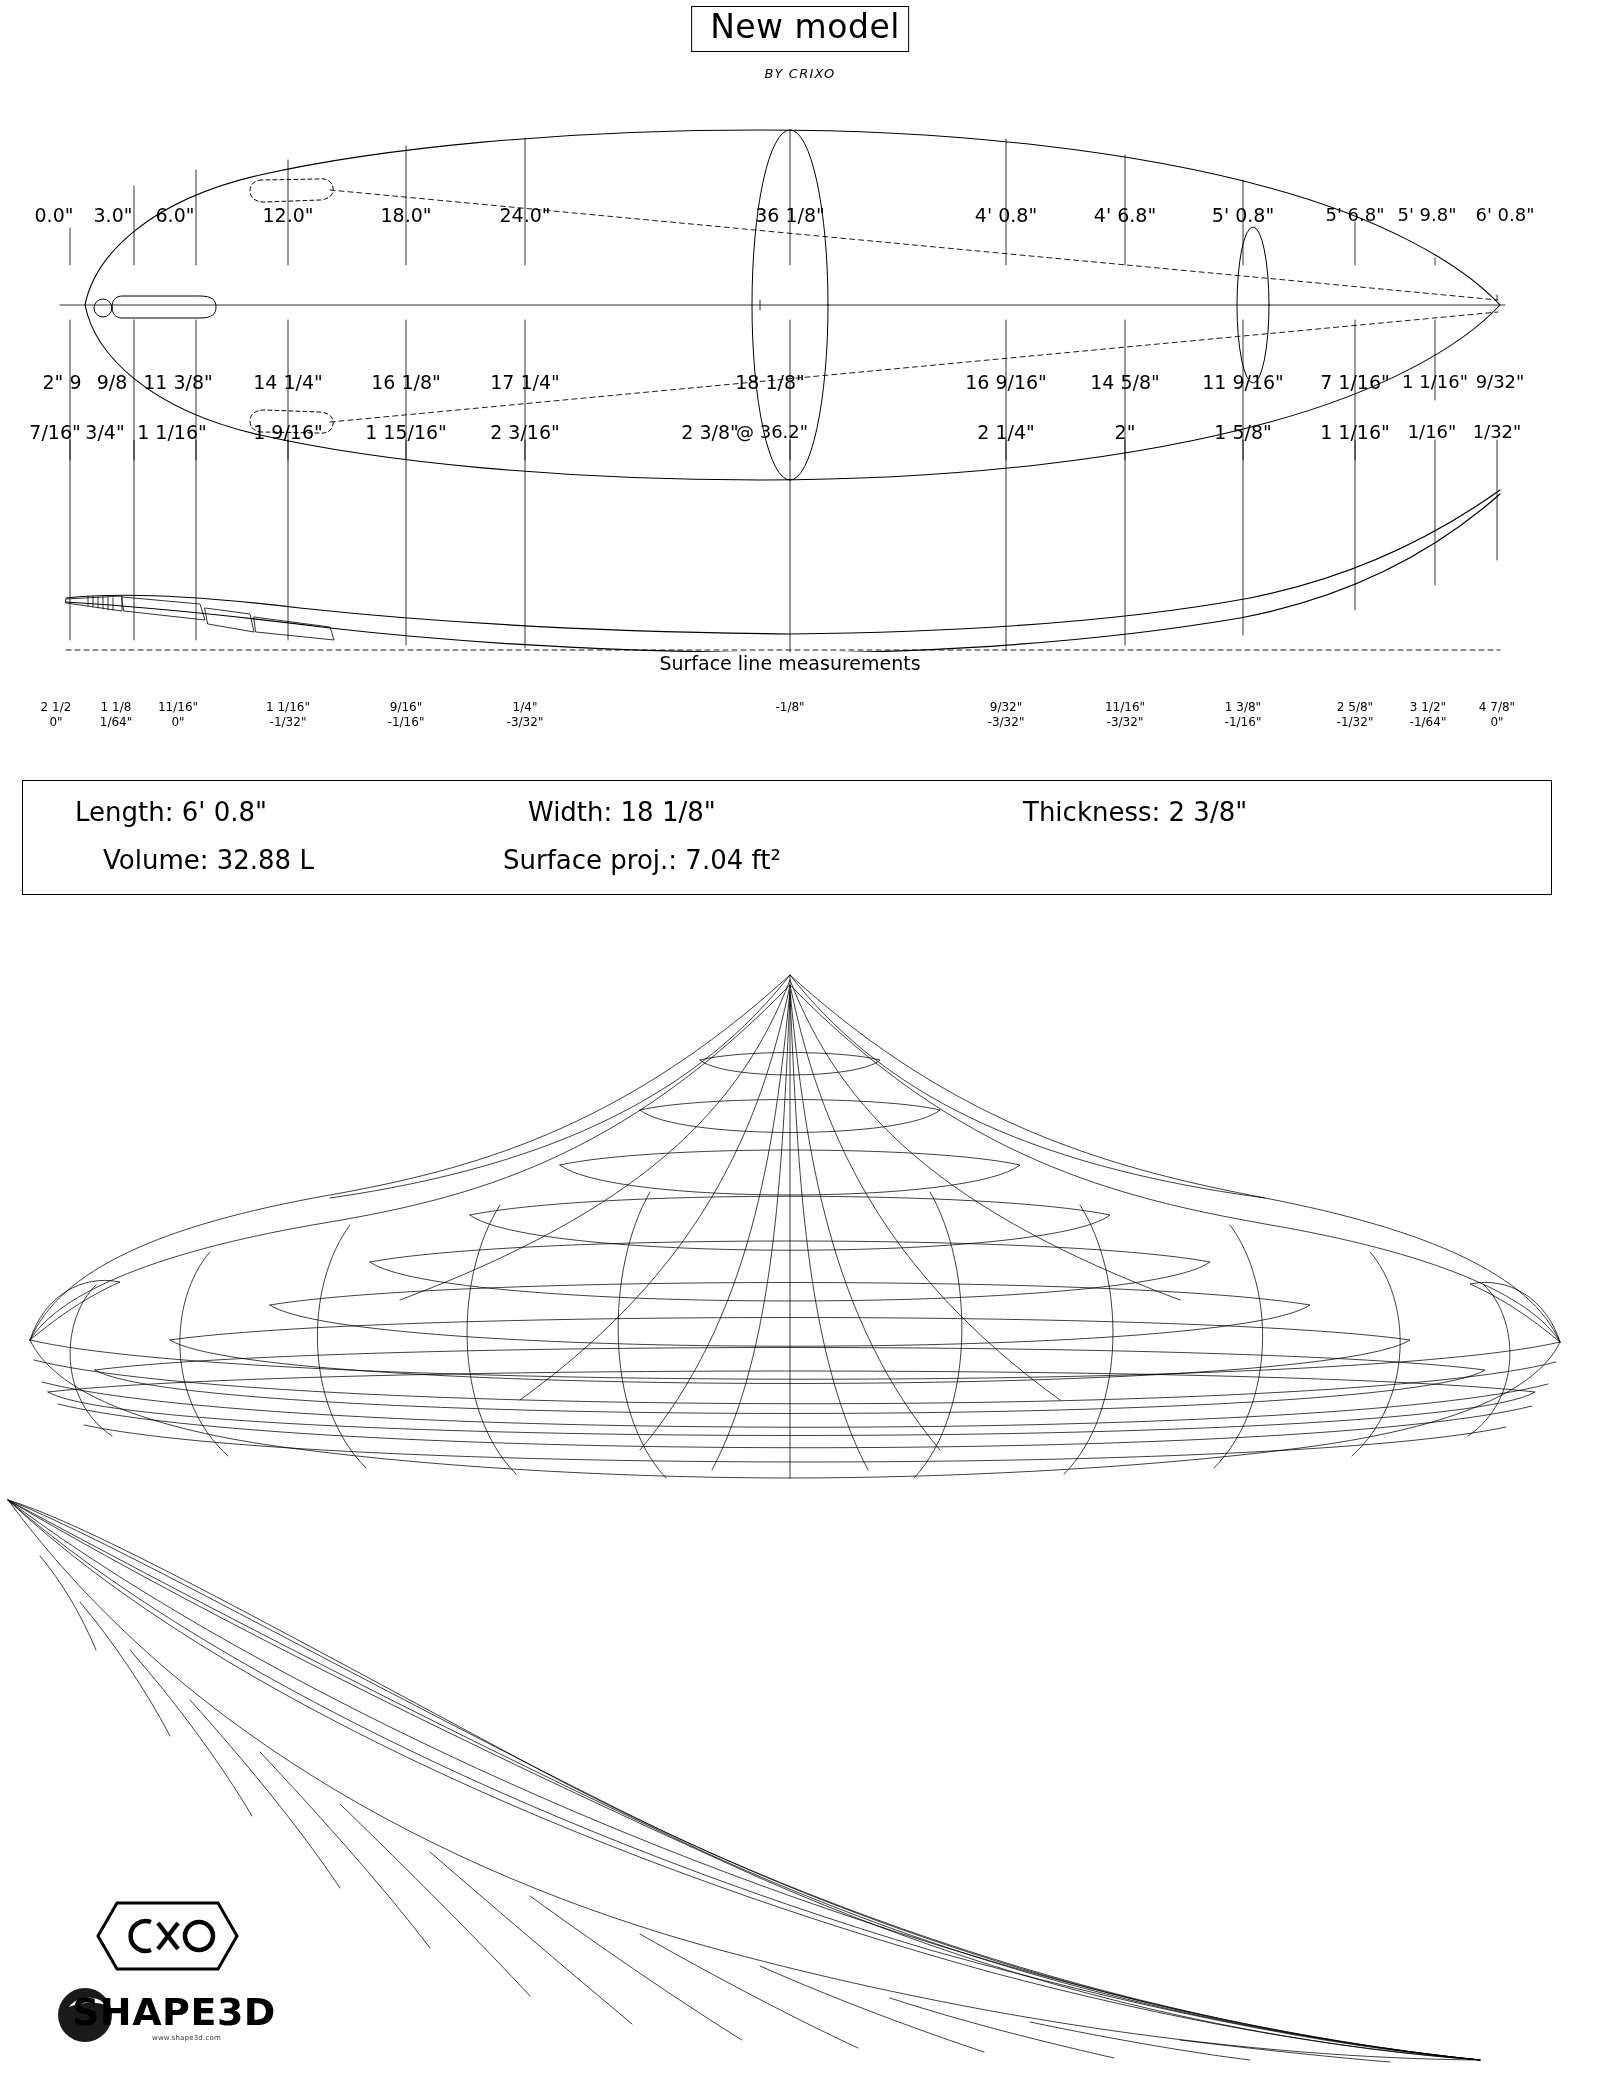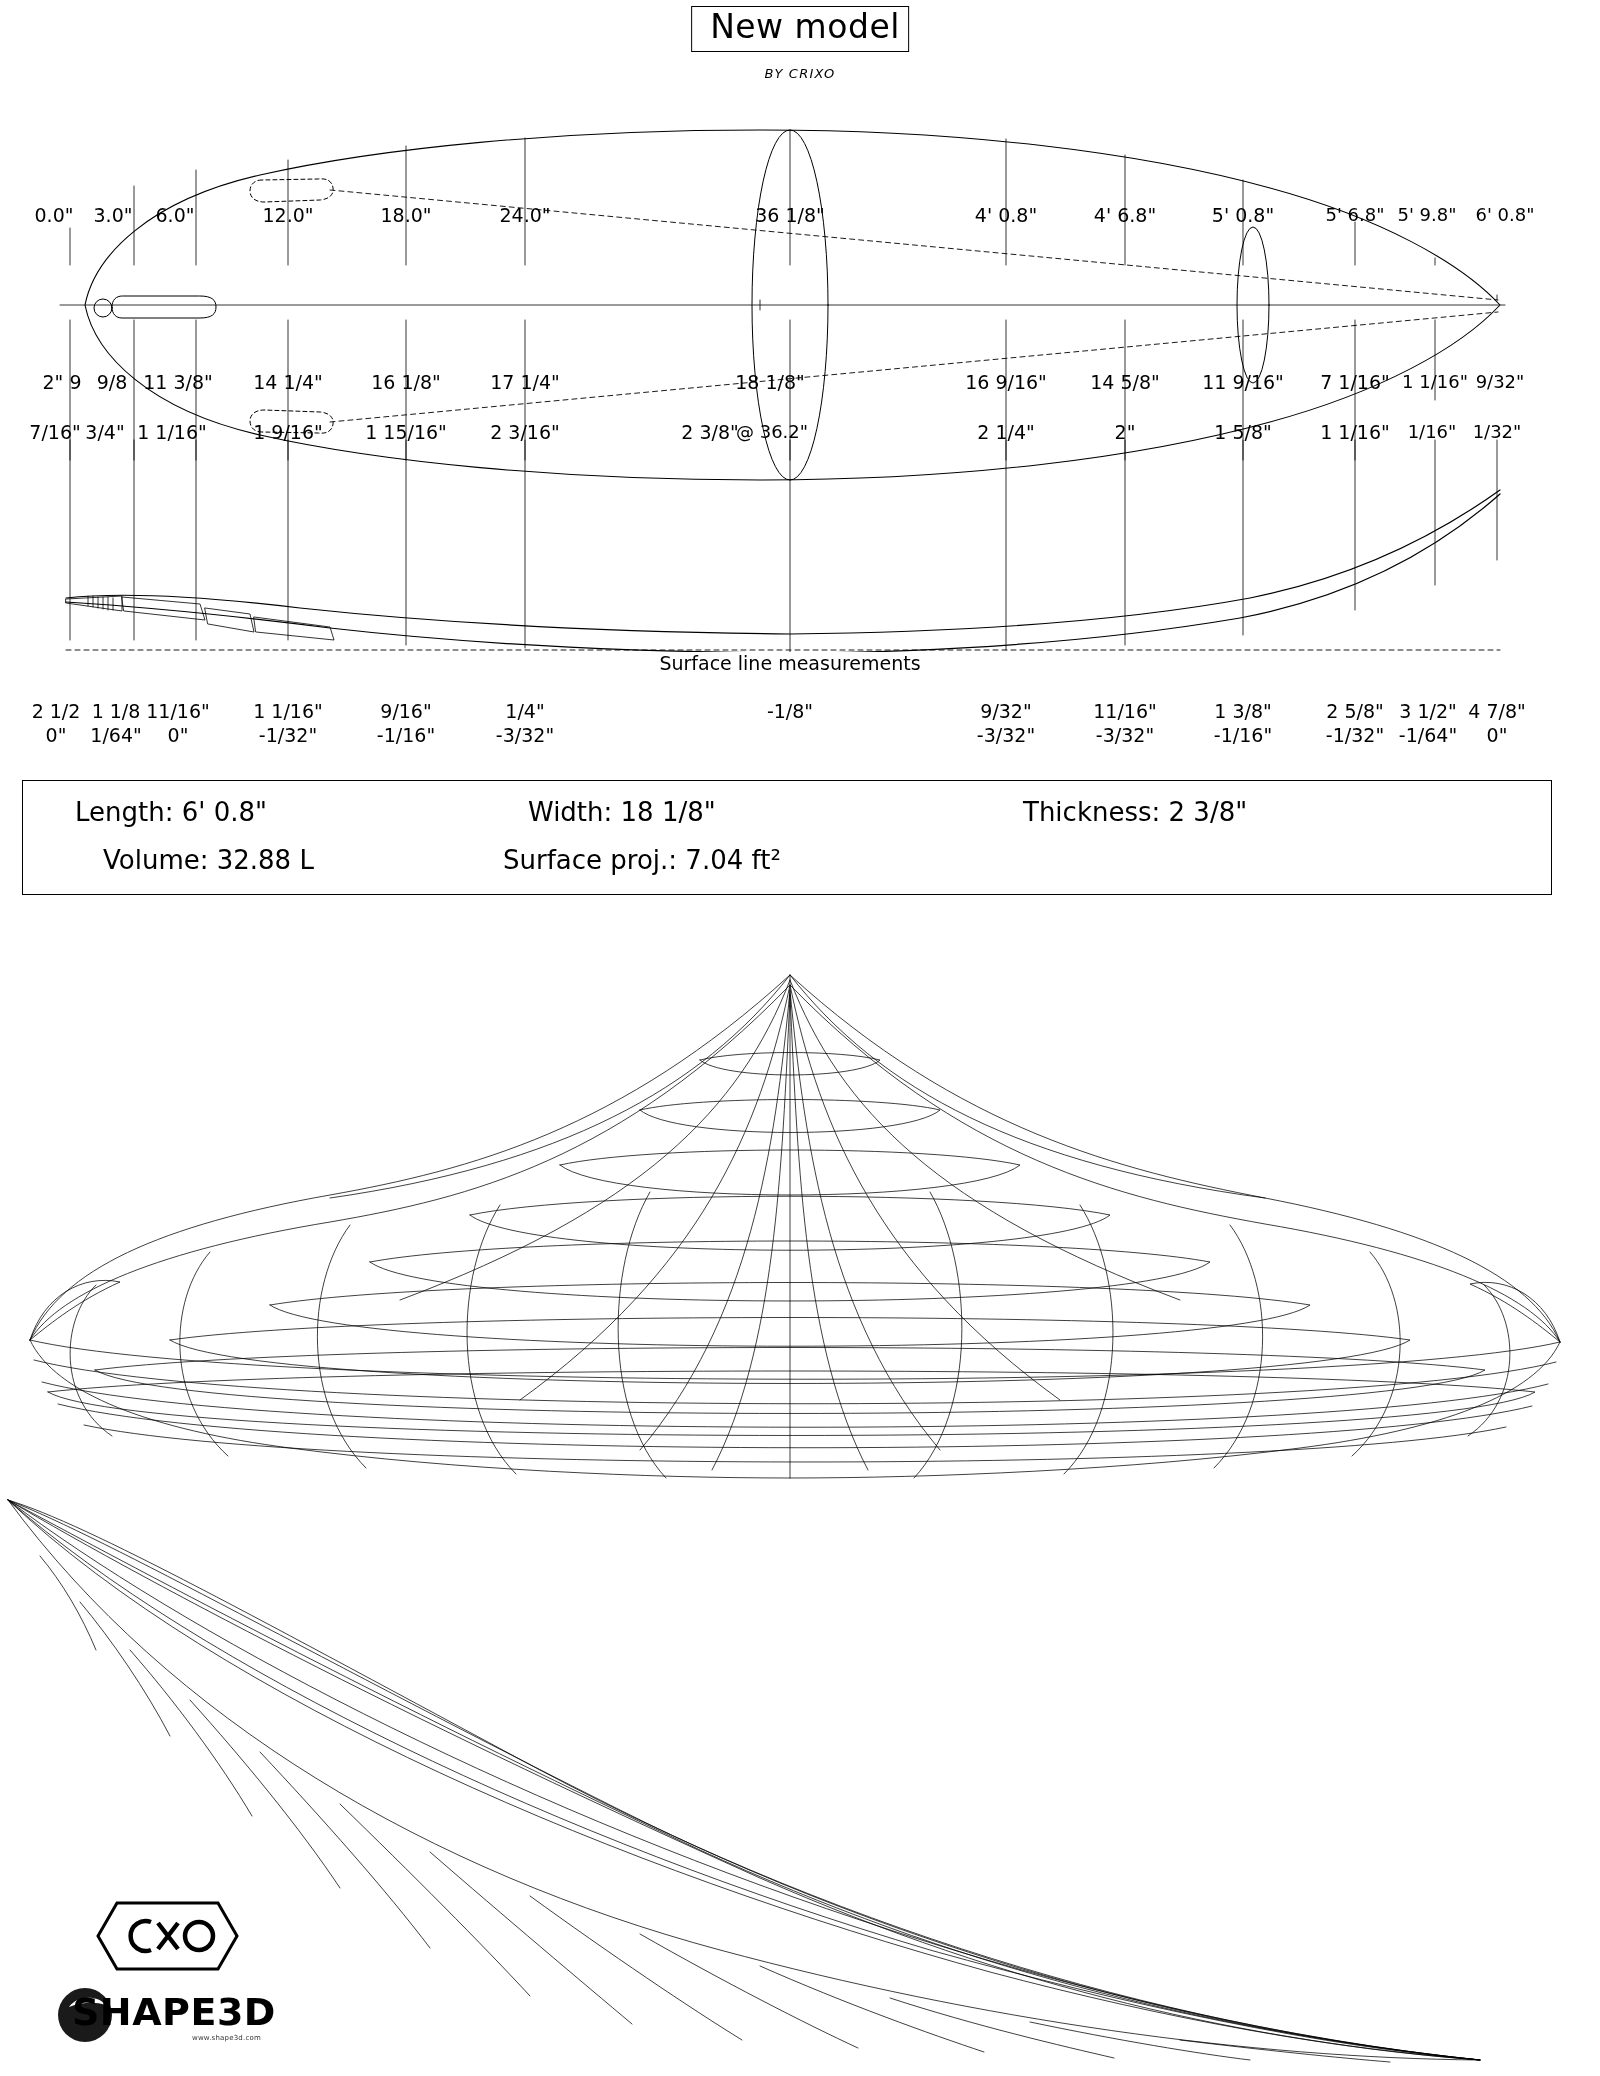--- a/index.html
+++ b/index.html
@@ -53,21 +53,21 @@
   .lbl {
     position: absolute;
     font-size: 19px;
     white-space: nowrap;
     transform: translateX(-50%);
     line-height: 1.15;
   }
   .lbl.sm { font-size: 18px; }
   .lbl2 {
     position: absolute;
-    font-size: 19px;
+    font-size: 12px;
     white-space: nowrap;
     transform: translateX(-50%);
     text-align: center;
     line-height: 1.25;
   }
 
   
   .draw {
     position: absolute;
     left: 0;
@@ -128,21 +128,20 @@
     white-space: nowrap;
   }
   .shape3d-url {
     position: absolute;
     left: 152px;
     top: 2034px;
     font-size: 7px;
     letter-spacing: 0.2px;
     white-space: nowrap;
     color: #333;
-    margin-left: 40px;
   }
 </style>
 </head>
 <body>
 
 <div class="page">
 
   <div class="title-box">
     <div class="title-text">New model</div>
   </div>

